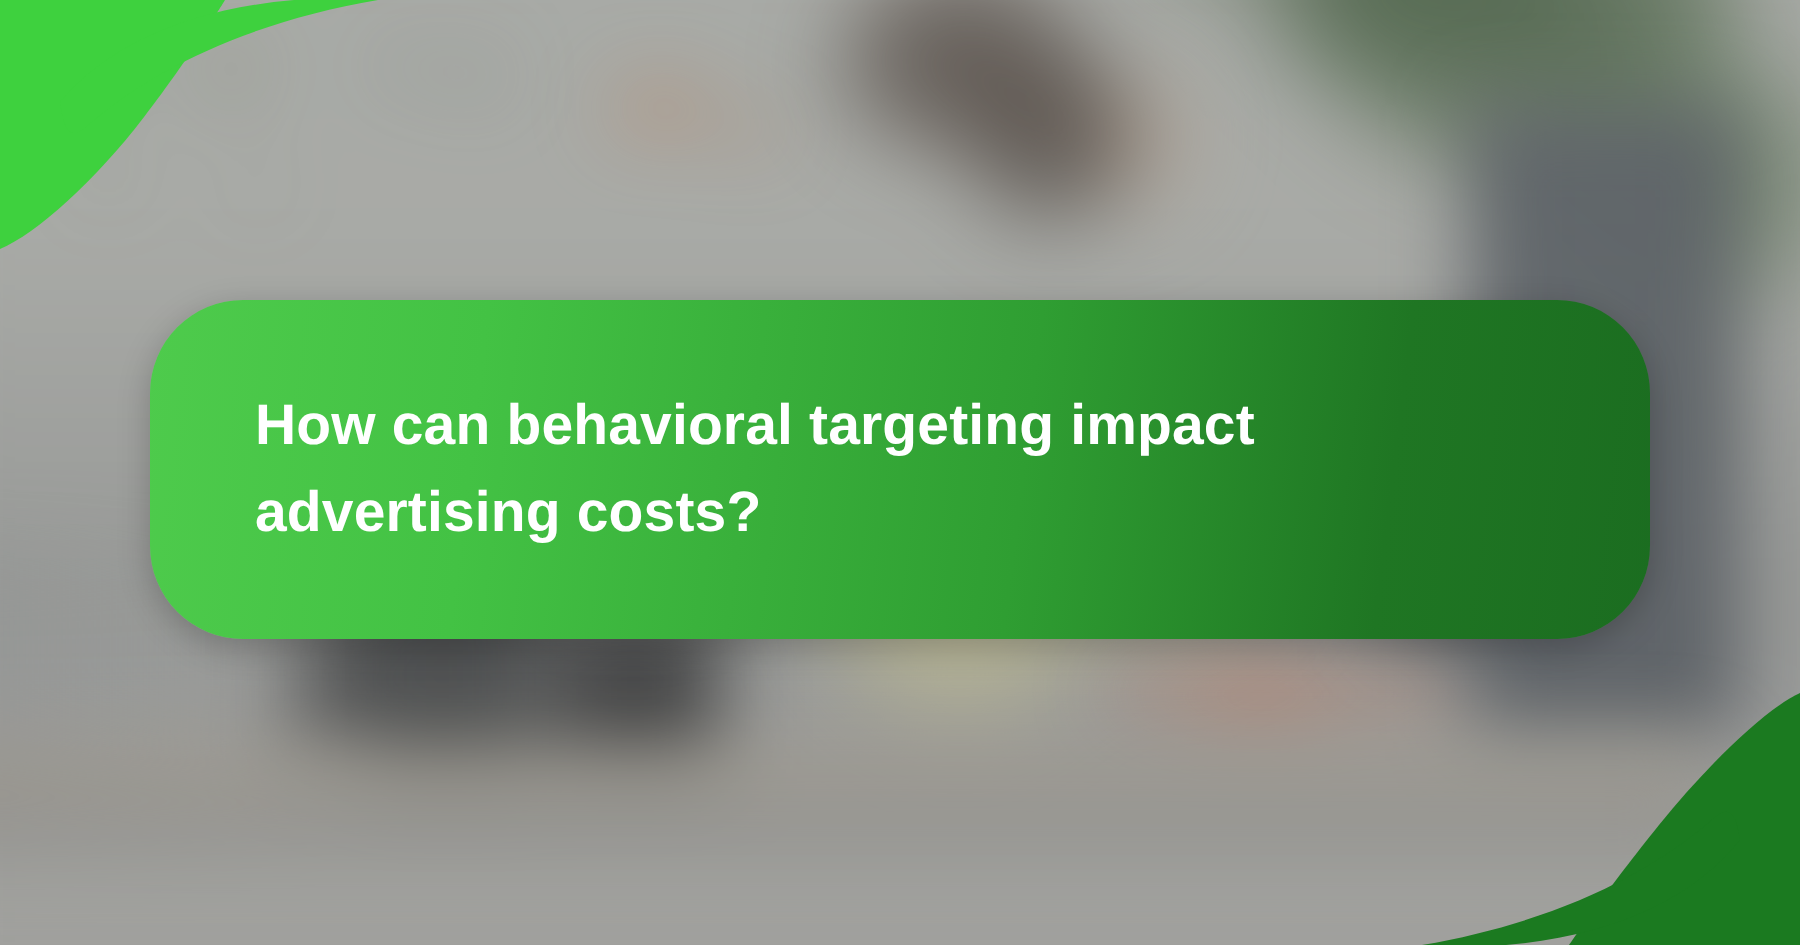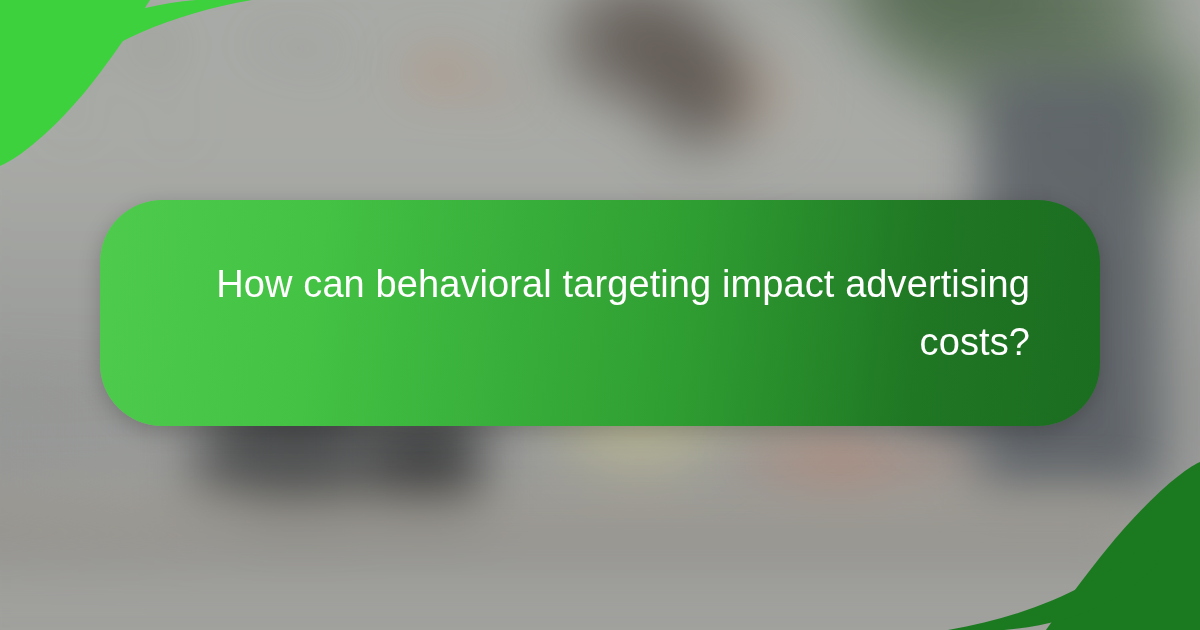--- a/index.html
+++ b/index.html
@@ -129,25 +129,25 @@
     height: 226px;
     border-radius: 62px;
     background: linear-gradient(97deg, #4ecb4c 0%, #43c244 22%, #2f9e32 58%, #1f7623 82%, #1b6d20 100%);
     box-shadow: 0 6px 22px rgba(0,0,0,.22);
     display: flex;
     align-items: center;
     justify-content: center;
   }
   .card-text {
     width: 86%;
-    text-align: right;
+    text-align: left;
     color: #ffffff;
     font-size: 38px;
     line-height: 58px;
-    font-weight: 400;
+    font-weight: 700;
     letter-spacing: .1px;
     text-rendering: optimizeLegibility;
   }
 </style>
 </head>
 <body>
 
 <div id="stage">
 
   <div class="photo">

